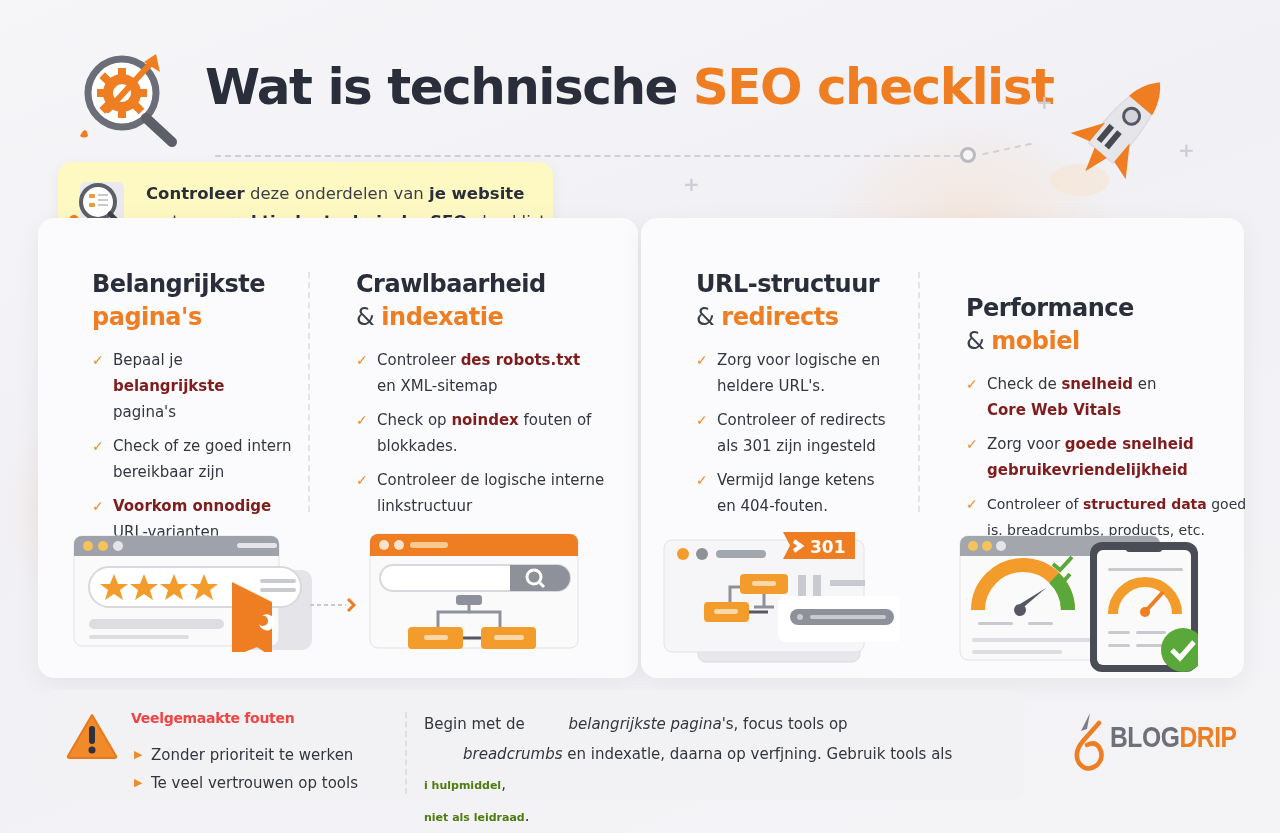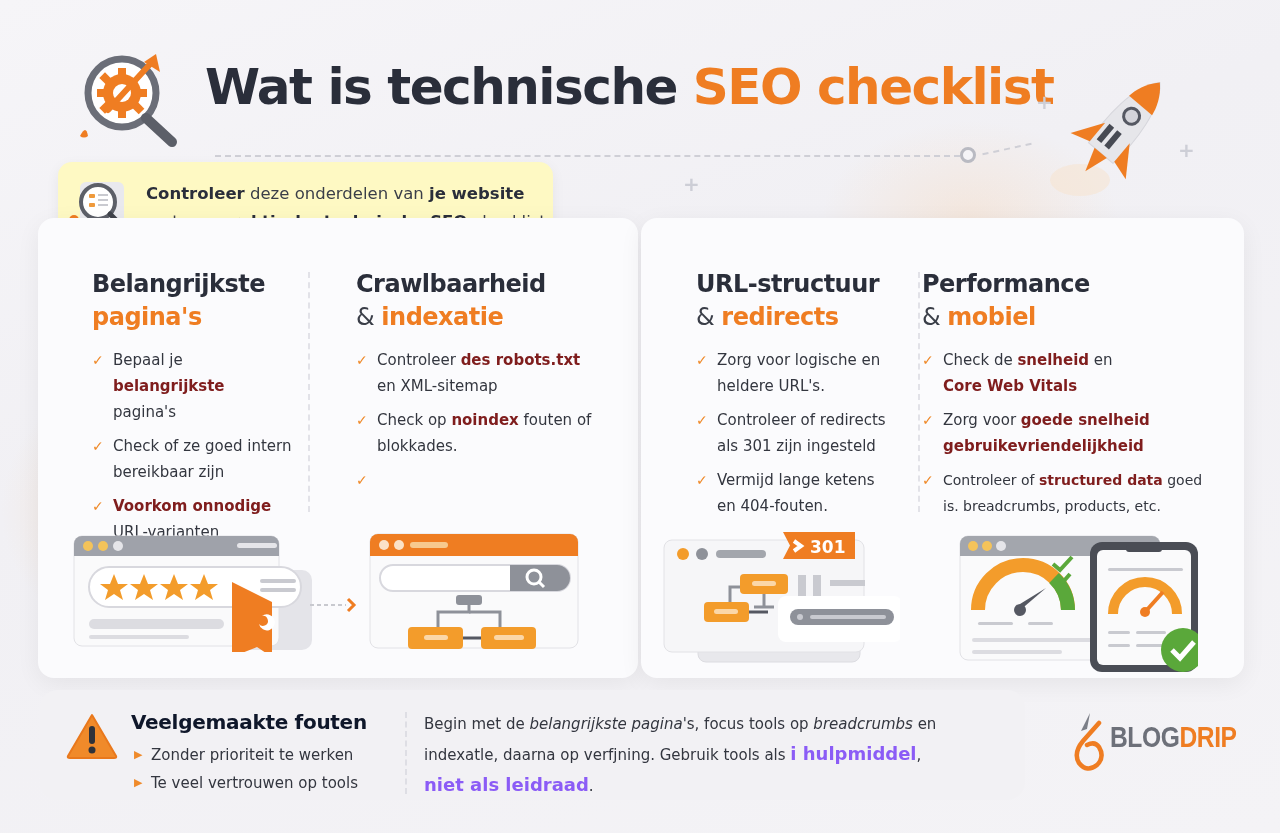--- a/index.html
+++ b/index.html
@@ -85,36 +85,36 @@
 
   .illus { position: absolute; }
 
   
   .bottom {
     position: absolute; left: 40px; top: 690px; width: 985px; height: 110px;
     background: #f2f1f4; border-radius: 18px;
   }
   .warn-icon { position: absolute; left: 66px; top: 712px; width: 52px; height: 48px; }
   .mistakes-title {
-    position: absolute; left: 131px; top: 710px; font-size: 20px; font-weight: bold;
-    color: #0f172a; letter-spacing: -0.3px;
+    position: absolute; left: 131px; top: 710px; font-size: 14px; font-weight: bold;
+    color: #ef4444; letter-spacing: -0.3px;
   }
   .mistakes { position: absolute; left: 134px; top: 741px; list-style: none; }
   .mistakes li { font-size: 15px; line-height: 28px; color: #33363f; position: relative; padding-left: 17px; }
   .mistakes li .tri { position: absolute; left: 0; top: 0; color: #ef8a2a; font-size: 11px; }
   .bottom-sep {
     position: absolute; left: 405px; top: 712px; height: 82px; width: 0;
     border-left: 2px dashed #dedee4;
   }
   .tip {
     position: absolute; left: 424px; top: 709px; width: 530px; font-size: 15px; line-height: 30px;
     color: #33363f;
   }
-  .tip i { font-style: italic; }
-  .tip .hl { color: #8b5cf6; font-weight: bold; font-size: 18px; }
+  .tip i { font-style: italic; margin-left: 39px; }
+  .tip .hl { color: #4d7c0f; font-weight: bold; font-size: 11px; }
   .brand { position: absolute; left: 1055px; top: 705px; width: 200px; height: 70px; }
   .brand-text {
     position: absolute; left: 1110px; top: 720px; font-family: "Liberation Sans", sans-serif;
     font-size: 30px; font-weight: bold; letter-spacing: -0.5px; transform: scaleX(0.82);
     transform-origin: left center;
   }
   .brand-text .b1 { color: #6d7079; }
   .brand-text .b2 { color: #ef7d22; }
 </style>
 </head>
@@ -194,35 +194,35 @@
     <li style="width:200px"><span class="chk">✓</span><b>Voorkom onnodige</b><span> URL-varianten</span></li>
   </ul>
 </div>
 <div class="vsep" style="left:308px;"></div>
 
 <div class="col" style="left:356px;">
   <h2><span>Crawlbaarheid</span><br><span class="amp">&amp; </span><span class="accent">indexatie</span></h2>
   <ul>
     <li style="width:240px"><span class="chk">✓</span><span>Controleer </span><b>des robots.txt</b><span> en XML-sitemap</span></li>
     <li style="width:260px"><span class="chk">✓</span><span>Check op </span><b>noindex</b><span> fouten of blokkades.</span></li>
-    <li style="width:270px"><span class="chk">✓</span></li>
+    <li style="width:270px"><span class="chk">✓</span><span>Controleer de logische interne linkstructuur</span></li>
   </ul>
 </div>
 
 <div class="col" style="left:696px;">
   <h2><span>URL-structuur</span><br><span class="amp">&amp; </span><span class="accent">redirects</span></h2>
   <ul>
     <li style="width:200px"><span class="chk">✓</span><span>Zorg voor logische en heldere URL's.</span></li>
     <li style="width:200px"><span class="chk">✓</span><span>Controleer of redirects als 301 zijn ingesteld</span></li>
     <li style="width:200px"><span class="chk">✓</span><span>Vermijd lange ketens en 404-fouten.</span></li>
   </ul>
 </div>
 <div class="vsep" style="left:918px;"></div>
 
-<div class="col" style="left:922px;">
+<div class="col" style="left:966px;margin-top:24px;">
   <h2><span>Performance</span><br><span class="amp">&amp; </span><span class="accent">mobiel</span></h2>
   <ul>
     <li style="width:210px"><span class="chk">✓</span><span>Check de </span><b>snelheid</b><span> en </span><b>Core Web Vitals</b></li>
     <li style="width:240px"><span class="chk">✓</span><span>Zorg voor </span><b>goede snelheid gebruikevriendelijkheid</b></li>
     <li style="width:290px;font-size:14px"><span class="chk">✓</span><span>Controleer of </span><b>structured data</b><span> goed is. breadcrumbs, products, etc.</span></li>
   </ul>
 </div>
 
 <svg class="illus" style="left:72px;top:532px" width="240" height="120" viewBox="0 0 240 120">
   <rect x="160" y="38" width="80" height="80" rx="10" fill="#e4e4e9"></rect>

